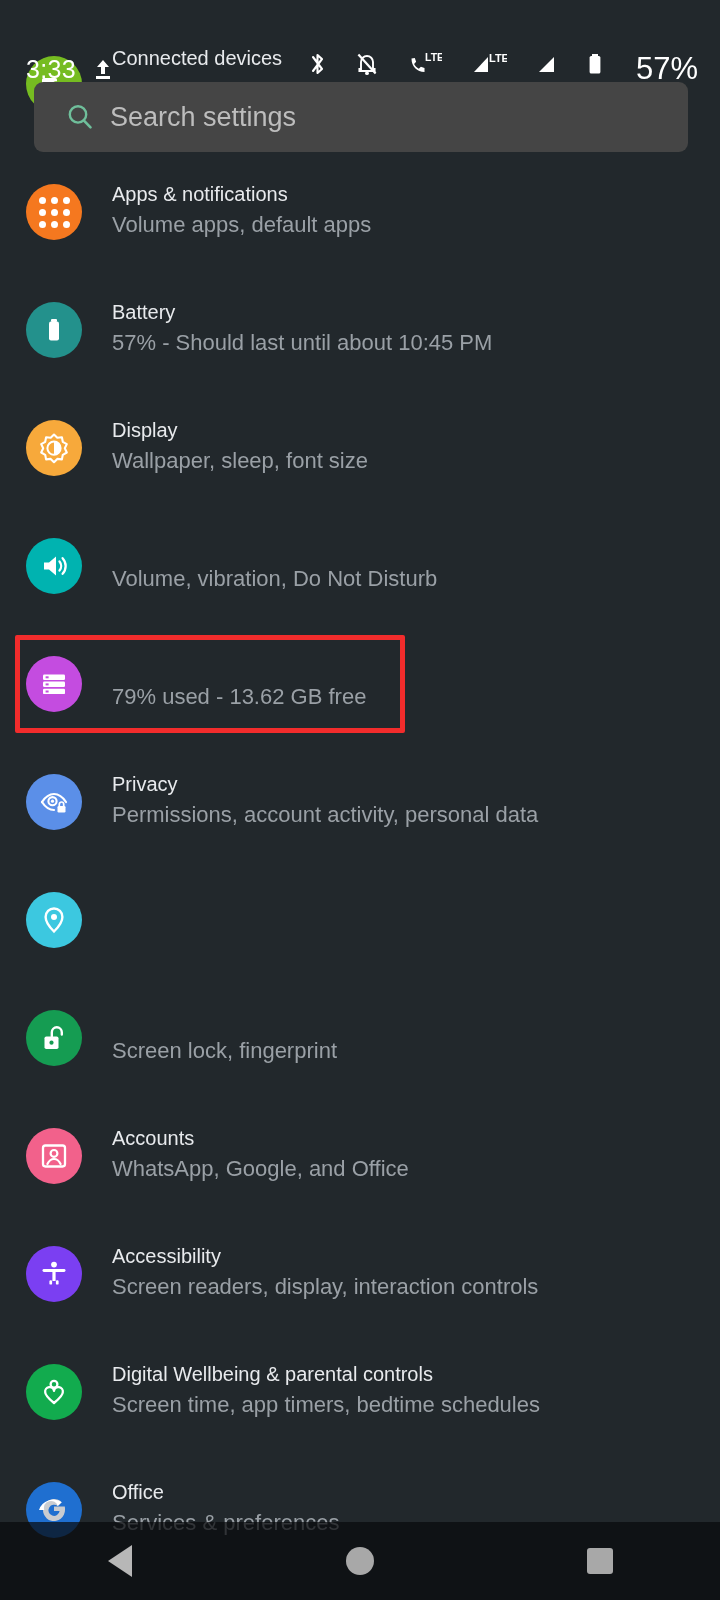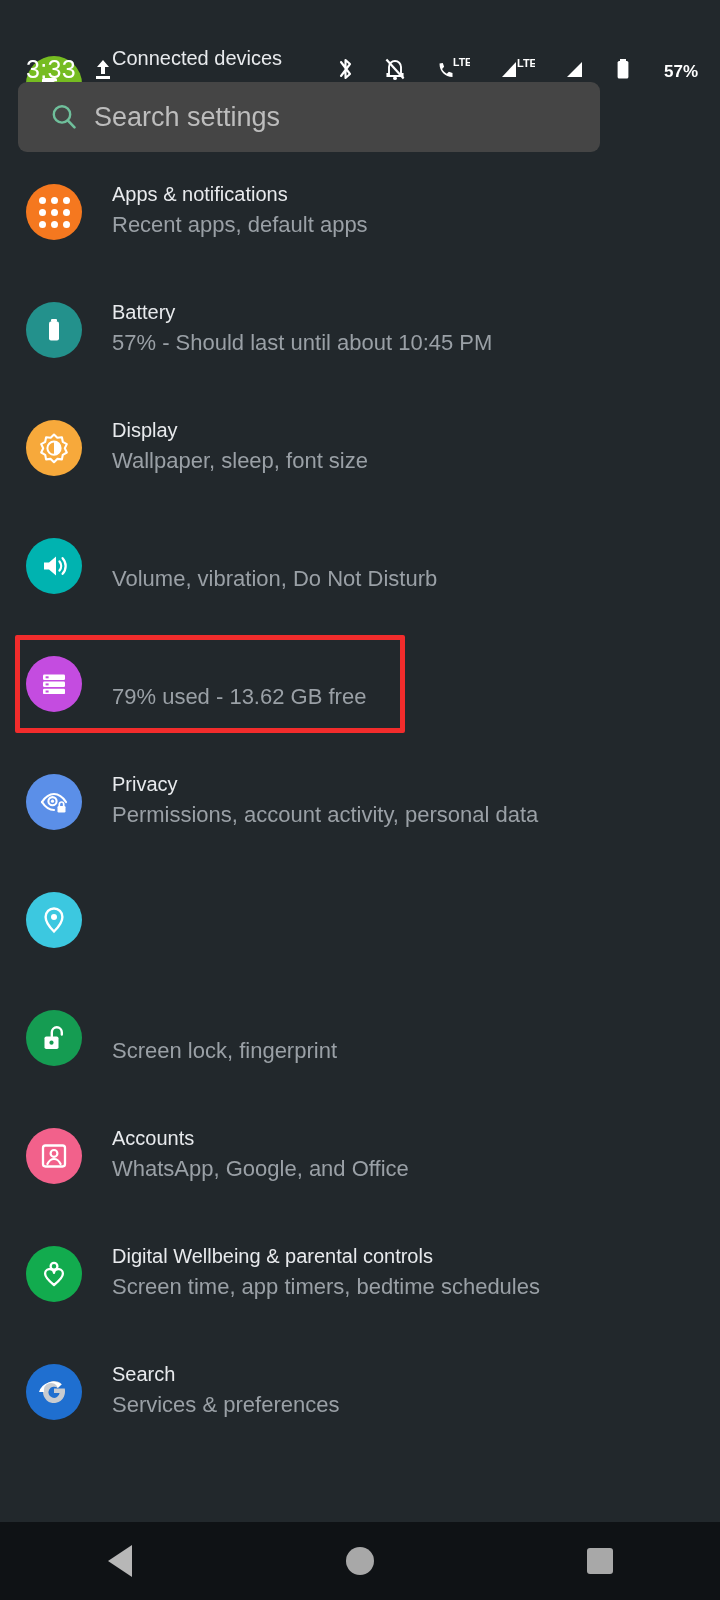--- a/index.html
+++ b/index.html
@@ -13,22 +13,22 @@
 
   
   .statusbar {
     position:absolute; top:0; left:0; width:720px; height:50px;
     display:flex; align-items:center; padding:0 22px 0 26px;
     color:#ffffff; z-index:40;margin-top:44px;
   }
   .sb-clock { font-size:25px; font-weight:400; letter-spacing:.3px; }
   .sb-left-icons { display:flex; align-items:center; margin-left:16px; }
   .sb-spacer { flex:1; }
-  .sb-right-icons { display:flex; align-items:flex-end; gap:29px; }
-  .sb-battery-pct { font-size:17px; font-weight:700; margin-left:4px; }
+  .sb-right-icons { display:flex; align-items:flex-start; gap:29px; }
+  .sb-battery-pct { font-size:31px; font-weight:400; margin-left:4px; }
   .sb-ico { display:block; }
 
   
   .list { position:absolute; top:50px; left:0; width:720px; }
   .row {
     position:relative; display:flex; align-items:flex-end;
     height:118px; padding-left:26px;
   }
   .icon-wrap {
     width:56px; height:56px; border-radius:50%;
@@ -39,21 +39,21 @@
   .row-title { font-size:20px; color:#e8eaed; line-height:1.25; font-weight:400; }
   .row-sub { font-size:22px; color:#9aa0a6; line-height:1.3; margin-top:4px; }
 
   
   .row.partial { height:72px; align-items:flex-start; }
   .row.partial .icon-wrap { margin-top:6px; }
   .row.partial .row-text { margin-top:-4px; }
 
   
   .searchbar {
-    position:absolute; left:18px; top:82px; width:582px; height:70px;
+    position:absolute; left:34px; top:82px; width:654px; height:70px;
     background:#454545; border-radius:9px;
     display:flex; align-items:center; padding-left:30px; z-index:30;
   }
   .search-placeholder { font-size:27px; color:#bdbdbd; margin-left:46px; }
 
   
   .highlight-box {
     position:absolute; left:15px; top:635px; width:390px; height:98px;
     border:5px solid #f22c2c; border-radius:2px;
     pointer-events:none; z-index:25;
@@ -141,21 +141,21 @@
             <i></i>
             <i></i>
             <i></i>
             <i></i>
             <i></i>
             <i></i>
           </span>
       </div>
       <div class="row-text">
         <span class="row-title">Apps &amp; notifications</span>
-        <span class="row-sub">Recent apps, default apps</span>
+        <span class="row-sub">Volume apps, default apps</span>
       </div>
     </div>
 
     <div class="row">
       <div class="icon-wrap" style="background:#23918c;">
         <svg width="30" height="30" viewBox="0 0 30 30">
           <rect x="12" y="4" width="6" height="3" rx="1" fill="#fff"></rect>
           <rect x="10" y="6.5" width="10" height="19" rx="2" fill="#fff"></rect>
         </svg>
       </div>
@@ -254,20 +254,35 @@
           <circle cx="16" cy="13.4" r="3.4" fill="none" stroke="#fff" stroke-width="2.2"></circle>
           <path d="M9.4 24 c1.6-3.4 4-5 6.6-5 s5 1.6 6.6 5" fill="none" stroke="#fff" stroke-width="2.2" stroke-linecap="round"></path>
         </svg>
       </div>
       <div class="row-text">
         <span class="row-title">Accounts</span>
         <span class="row-sub">WhatsApp, Google, and Office</span>
       </div>
     </div>
 
+    <div class="row">
+      <div class="icon-wrap" style="background:#7b3ff2;">
+        <svg width="32" height="32" viewBox="0 0 32 32">
+          <circle cx="16" cy="6.6" r="2.9" fill="#fff"></circle>
+          <rect x="4.5" y="11" width="23" height="2.9" rx="1.45" fill="#fff"></rect>
+          <rect x="14.4" y="12.6" width="3.2" height="10.4" fill="#fff"></rect>
+          <rect x="11.4" y="22.2" width="2.7" height="4.4" rx="1.2" fill="#fff"></rect>
+          <rect x="17.9" y="22.2" width="2.7" height="4.4" rx="1.2" fill="#fff"></rect>
+        </svg>
+      </div>
+      <div class="row-text">
+        <span class="row-title">Accessibility</span>
+        <span class="row-sub">Screen readers, display, interaction controls</span>
+      </div>
+    </div>
 
     <div class="row">
       <div class="icon-wrap" style="background:#12ab4e;">
         <svg width="32" height="32" viewBox="0 0 32 32">
           <circle cx="16" cy="8.2" r="3.4" fill="none" stroke="#fff" stroke-width="2.3"></circle>
           <path d="M16 27 C9.5 21.6 7.2 19 7.2 16.2 a4.4 4.4 0 0 1 8.8-1.3 a4.4 4.4 0 0 1 8.8 1.3 c0 2.8-2.3 5.4-8.8 10.8 Z" fill="none" stroke="#fff" stroke-width="2.3" stroke-linejoin="round"></path>
         </svg>
       </div>
       <div class="row-text">
         <span class="row-title">Digital Wellbeing &amp; parental controls</span>
@@ -276,21 +291,21 @@
     </div>
 
     <div class="row">
       <div class="icon-wrap" style="background:#1f6fd0;">
         <svg width="38" height="38" viewBox="0 0 38 38">
           <path d="M30 19 a11 11 0 1 1-3.3-7.8 l-3.9 3.9 A5.6 5.6 0 1 0 24.6 20 H19 v-4.4 h10.8 A11.6 11.6 0 0 1 30 19 Z" fill="#c9ccd0"></path>
           <path d="M26.7 11.2 l-3.9 3.9 A5.6 5.6 0 0 0 9.2 19 h-5.2 A15 15 0 0 1 26.7 11.2 Z" fill="#ffffff"></path>
         </svg>
       </div>
       <div class="row-text">
-        <span class="row-title">Search</span>
+        <span class="row-title">Office</span>
         <span class="row-sub">Services &amp; preferences</span>
       </div>
     </div>
 
   </div>
 
   <div class="searchbar">
     <svg width="32" height="32" viewBox="0 0 32 32" style="position:absolute;left:30px;">
       <circle cx="14" cy="13.4" r="8.2" fill="none" stroke="#6fbf9b" stroke-width="2.4"></circle>
       <line x1="19.7" y1="19.4" x2="26.5" y2="26.4" stroke="#6fbf9b" stroke-width="2.6" stroke-linecap="round"></line>

